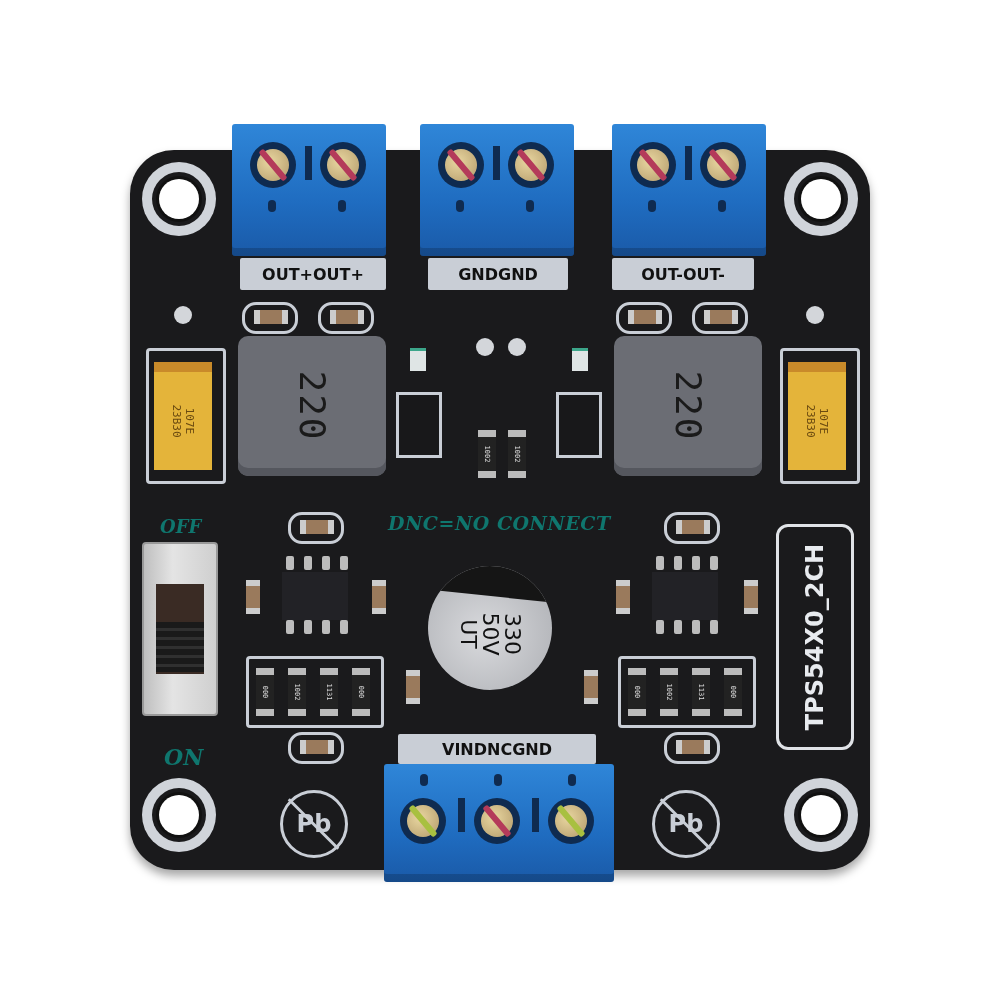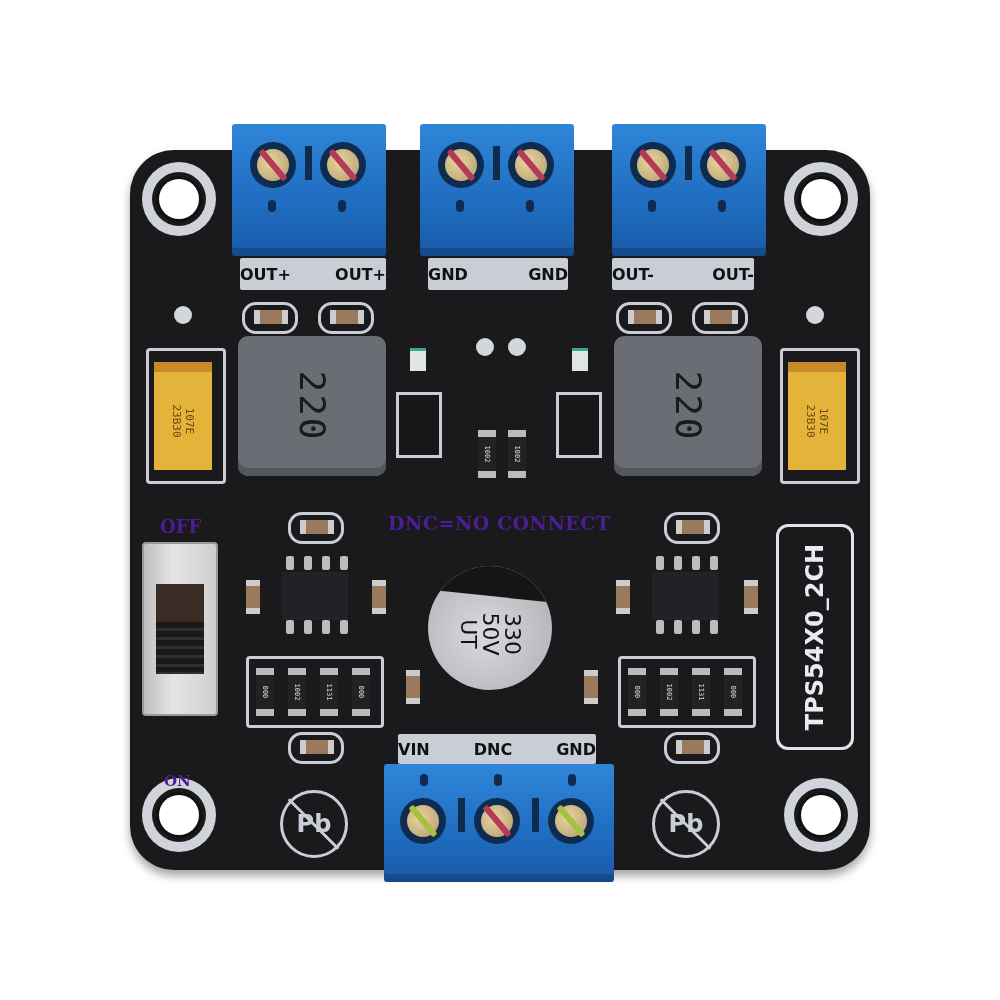--- a/index.html
+++ b/index.html
@@ -10,22 +10,22 @@
   .hole::before{content:"";position:absolute;left:10px;top:10px;width:54px;height:54px;border-radius:50%;background:#1a1a1c;}
   .hole::after{content:"";position:absolute;left:17px;top:17px;width:40px;height:40px;border-radius:50%;background:#fff;box-shadow:0 0 0 3px #111;}
   
   .term{position:absolute;background:linear-gradient(#2f86d8,#1f6cc0 60%,#1a5aa8);border-radius:3px;box-shadow:inset 0 -8px 0 rgba(0,0,0,0.18);}
   .screw{position:absolute;width:46px;height:46px;border-radius:50%;background:#0f2b50;}
   .screw::before{content:"";position:absolute;left:7px;top:7px;width:32px;height:32px;border-radius:50%;background:radial-gradient(circle at 40% 40%,#e8d6a0,#b39a6a);}
   .screw .slot{position:absolute;left:20px;top:4px;width:6px;height:38px;background:#b43a5a;transform:rotate(-40deg);border-radius:2px;}
   .pinhole{position:absolute;width:8px;height:12px;border-radius:4px;background:#0f2b50;}
   .divider{position:absolute;width:7px;height:34px;background:#0f2b50;}
   
-  .label-box{position:absolute;background:#c9ced6;border-radius:2px;display:flex;align-items:center;justify-content:space-between;font-weight:bold;color:#111;font-size:16px;}
-  .silk{position:absolute;color:#4c1d95;font-family:"DejaVu Serif",serif;font-weight:bold;}
+  .label-box{position:absolute;background:#c9ced6;border-radius:2px;display:flex;align-items:center;justify-content:center;font-weight:bold;color:#111;font-size:16px;}
+  .silk{position:absolute;color:#0f766e;font-family:"DejaVu Serif",serif;font-weight:bold;font-style:italic;}
   
   .inductor{position:absolute;width:148px;height:140px;background:#6b6d74;border-radius:10px;box-shadow:inset 0 -8px 0 #55575e;}
   .inductor .mark{position:absolute;left:50%;top:50%;transform:translate(-50%,-50%) rotate(90deg);font-family:"DejaVu Sans Mono",monospace;font-size:36px;color:#1a1a1a;letter-spacing:2px;}
   
   .tant{position:absolute;width:58px;height:98px;background:#e4b43a;border-top:10px solid #c98a2a;}
   .tant .mark{position:absolute;left:50%;top:50%;transform:translate(-50%,-50%) rotate(90deg);font-family:"DejaVu Sans Mono",monospace;font-size:11px;color:#6a4a10;text-align:center;white-space:nowrap;line-height:13px;}
   .pad-frame{position:absolute;border:3px solid #c9ced6;border-radius:4px;}
   
   .smd{position:absolute;width:22px;height:14px;background:#9a7a5c;border-left:6px solid #ccc;border-right:6px solid #ccc;}
   .oval{position:absolute;width:50px;height:26px;border:3px solid #c9ced6;border-radius:14px;}
@@ -219,21 +219,21 @@
   <div class="mark"><span>330</span>
 <span>50V</span>
 <span>UT</span></div>
 </div>
 
 <div class="silk" style="left:160px;top:516px;font-size:18px;">OFF</div>
 <div class="switch">
   <div class="win"></div>
   <div class="knob"></div>
 </div>
-<div class="silk" style="left:164px;top:772px;font-size:15px;">ON</div>
+<div class="silk" style="left:164px;top:744px;font-size:22px;">ON</div>
 
 <div class="vbox">
   <span>TPS54X0_2CH</span>
 </div>
 
 <div class="label-box" style="left:398px;top:734px;width:198px;height:30px;">
   <span>VIN</span>
   <span>DNC</span>
   <span>GND</span>
 </div>

